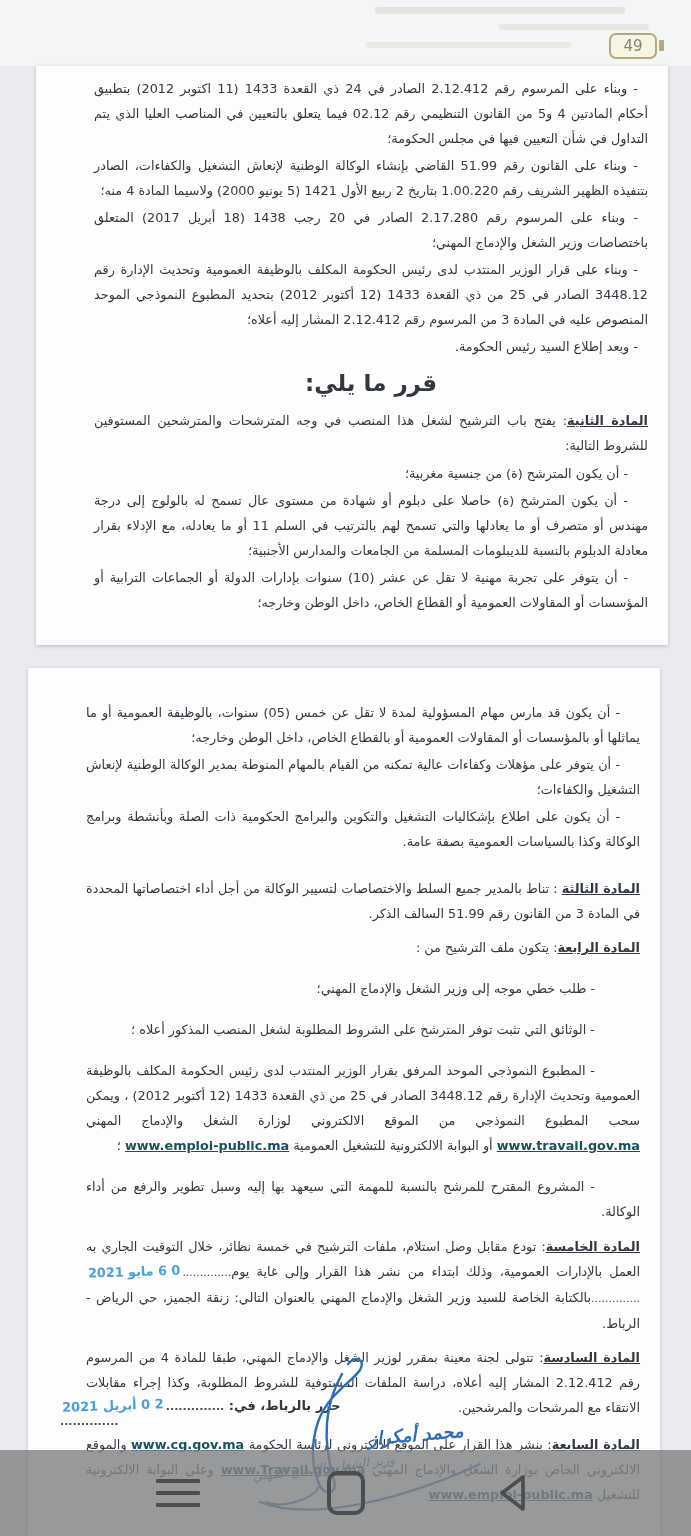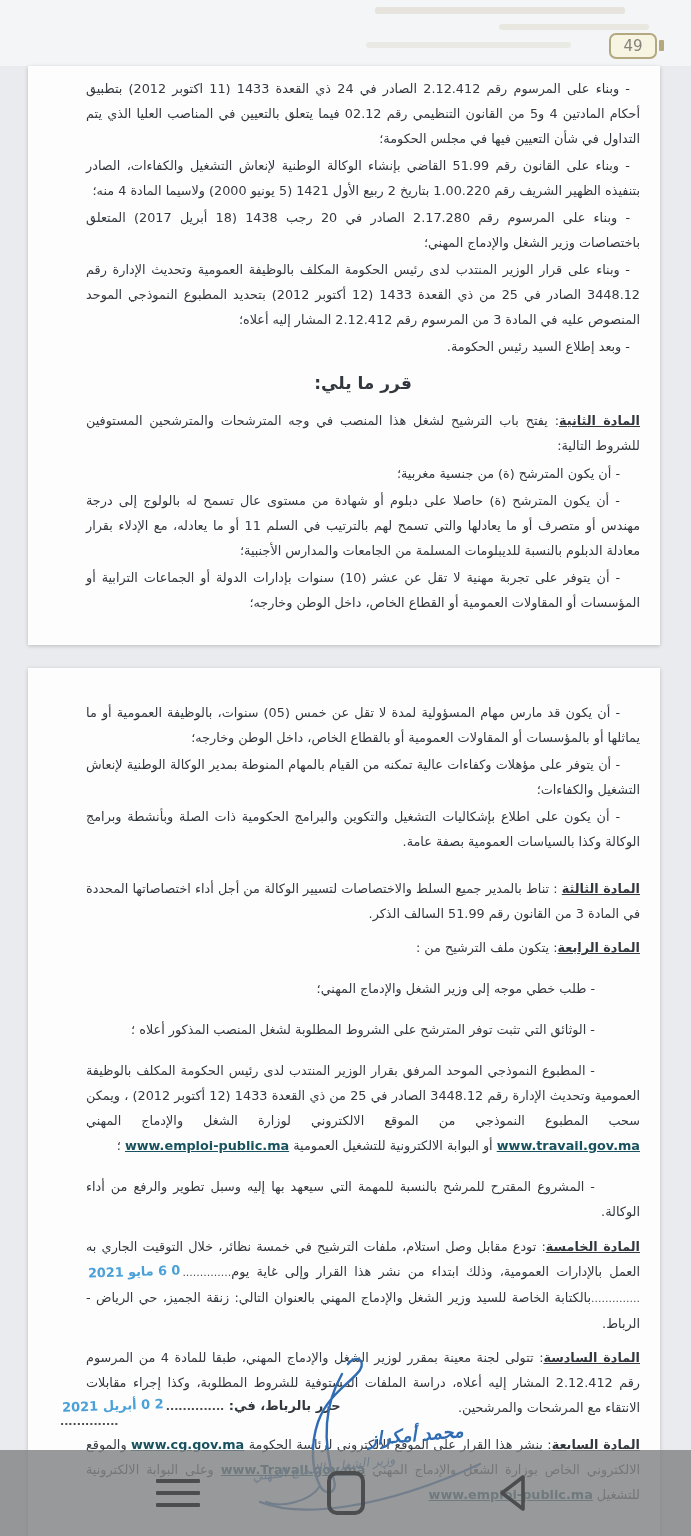--- a/index.html
+++ b/index.html
@@ -14,34 +14,34 @@
   .ghost.g2{top:24px;right:42px;width:150px;height:6px;opacity:.28;}
   .ghost.g3{top:42px;right:120px;width:205px;height:6px;opacity:.22;}
   .battery-badge{position:absolute;top:33px;right:34px;width:44px;height:22px;
     border:2px solid #b3a87f;border-radius:7px;background:#f8f4e2;color:#84837a;
     display:flex;align-items:center;justify-content:center;font-size:15px;line-height:1;}
   .battery-nub{position:absolute;top:40px;right:27px;width:5px;height:11px;background:#b3a87f;border-radius:1px;}
 
   
   .page{position:absolute;left:28px;width:632px;background:#fdfdfd;
         box-shadow:0 1px 4px rgba(0,0,0,.20);}
-  .page-1{top:66px;height:579px;overflow:hidden;}
+  .page-1{top:66px;height:579px;overflow:hidden;margin-left:8px;}
   .page-2{top:668px;height:868px;overflow:hidden;}
 
   
   .doc{direction:rtl;color:#33383e;font-size:12.8px;line-height:25px;
        text-align:justify;text-align-last:right;padding:10px 20px 0 58px;}
   .page-2 .doc{padding-top:32px;}
   .doc p{margin:0 0 9px;}
   ul.blist{list-style:none;margin:0 0 4px;padding:0;}
   ul.blist li{margin:0 0 2px;}
   ul.preamble li{text-indent:10px;}
   ul.conds li{text-indent:20px;}
   ul.a4items li{text-indent:45px;margin-bottom:4px;margin-top:16px;}
-  .heading{text-align:center;text-align-last:center;font-weight:bold;font-size:17px;margin:12px 0 12px;}
+  .heading{text-align:center;text-align-last:center;font-weight:bold;font-size:23px;margin:12px 0 12px;}
   .art-label{font-weight:bold;text-decoration:underline;}
   .b{font-weight:bold;}
   .lnk{color:#17525e;font-weight:600;text-decoration:underline;}
   .dots{color:#4a4a4a;letter-spacing:1px;font-size:11px;}
   .stamp{color:#4aa0d8;font-weight:bold;display:inline-block;transform:rotate(-2deg);
          white-space:nowrap;padding:0 2px;}
 
   
   .issued{position:absolute;left:60px;top:1398px;width:330px;direction:rtl;color:#33383e;
           font-size:13px;font-weight:bold;text-align:left;text-align-last:left;z-index:4;}

